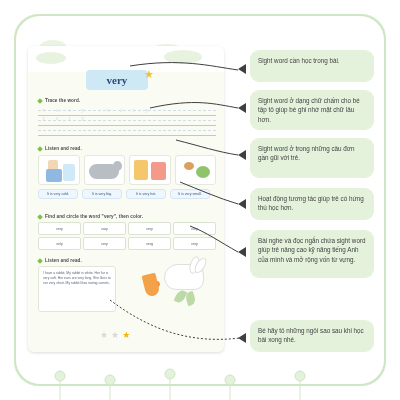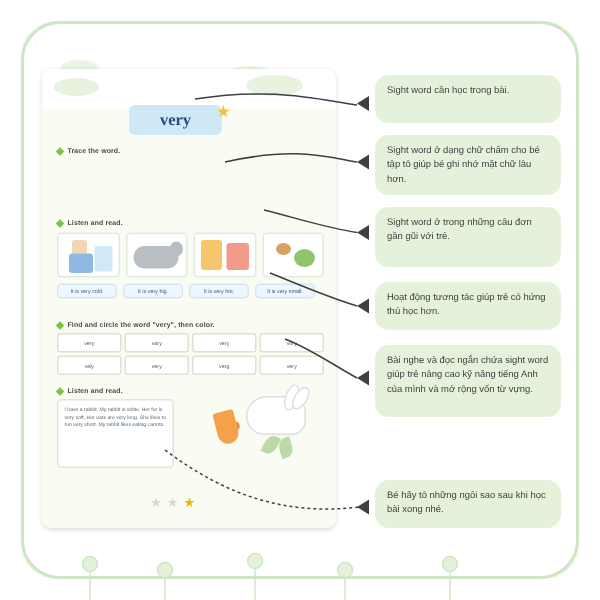--- a/index.html
+++ b/index.html
@@ -148,20 +148,27 @@
     <div class="cloud" style="left:136px;top:4px;width:38px;height:14px;background:#e8f3df;"></div>
 
     <div class="banner">
       <span>very</span>
     </div>
     <div class="banner-star">★</div>
 
     <div class="sec" style="top:52px;">
       <div class="sec-title">
         <span class="bullet"></span><span>Trace the word.</span>
+      </div>
+      <div class="trace-lines">
+        <div class="tline">
+          <div class="ghost-word">very very very</div>
+        </div>
+        <div class="tline"></div>
+        <div class="tline"></div>
       </div>
     </div>
 
     <div class="sec" style="top:100px;">
       <div class="sec-title">
         <span class="bullet"></span><span>Listen and read.</span>
       </div>
       <div class="cardrow">
         <div class="imgcard">
           <div class="kid" style="left:9px;top:4px;width:10px;height:14px;background:#f3d7b5;"></div>

